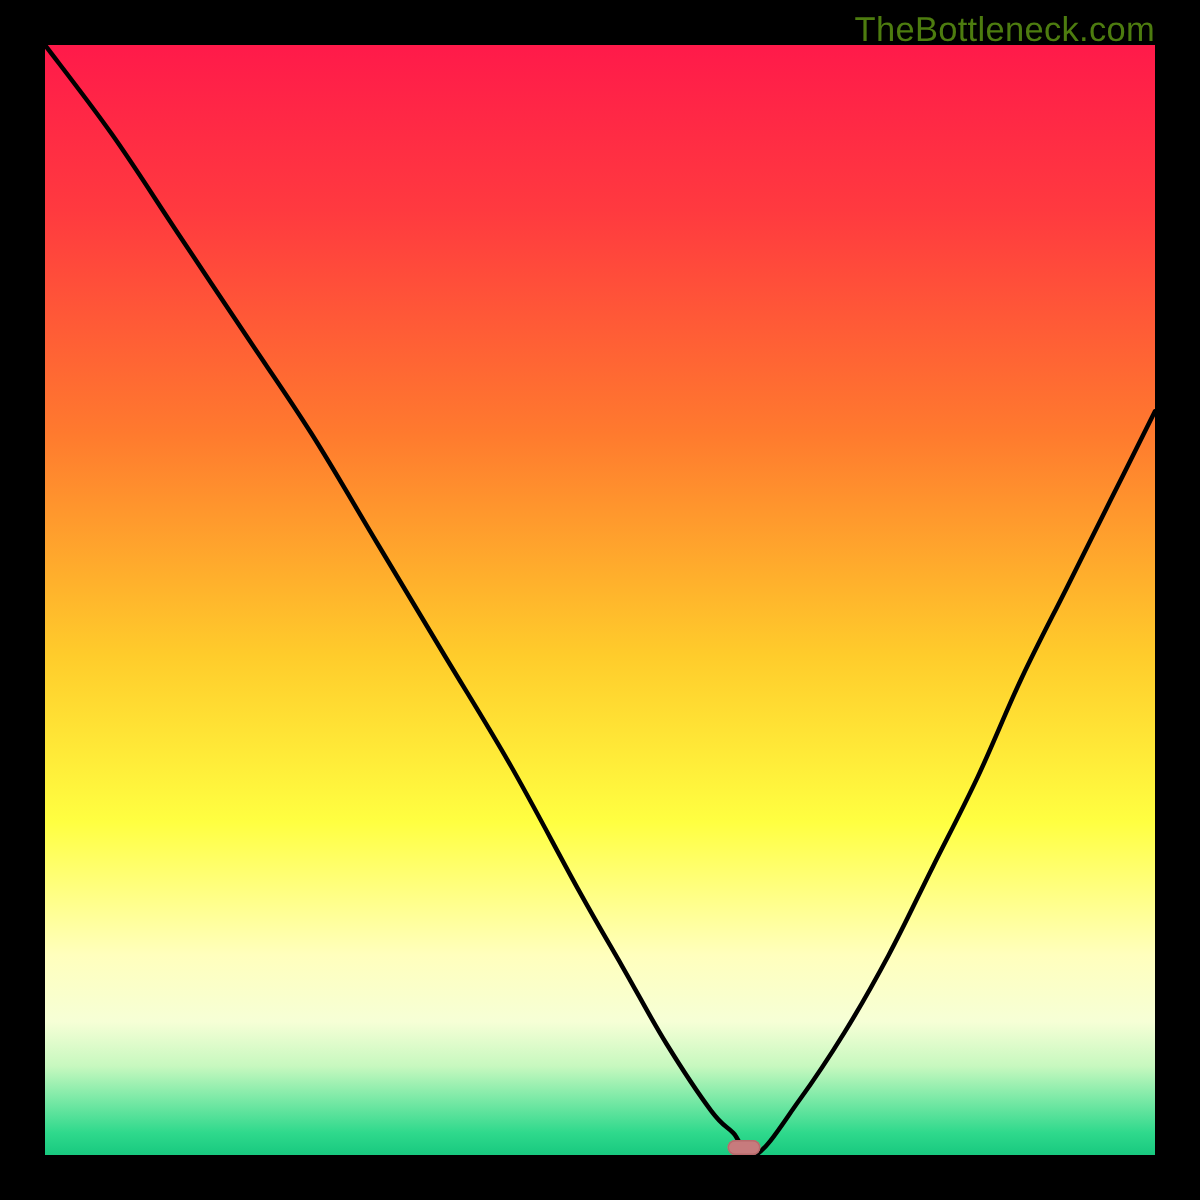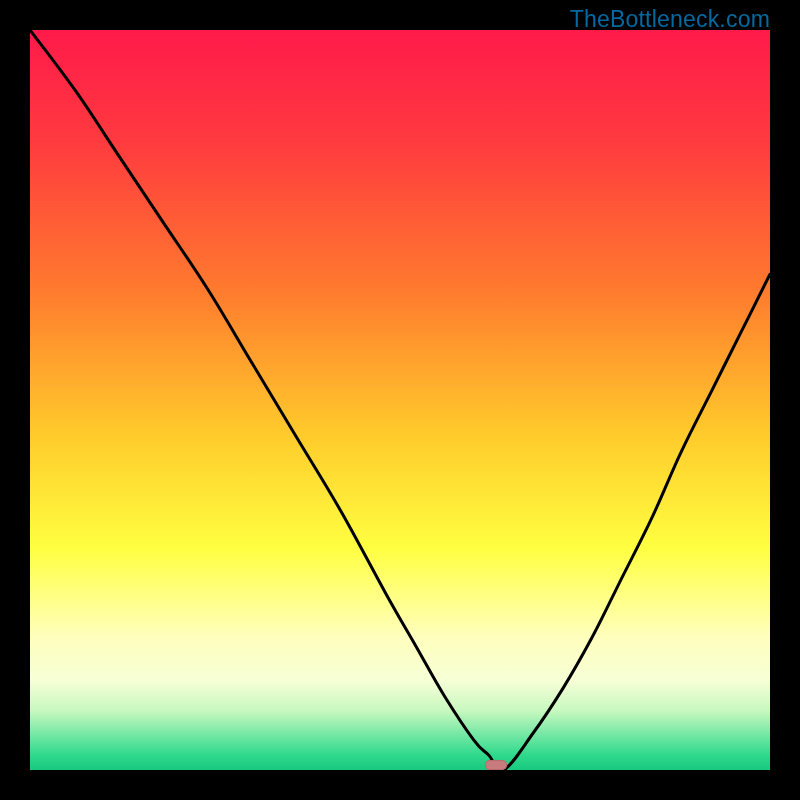--- a/index.html
+++ b/index.html
@@ -36,21 +36,21 @@
   .curve-svg {
     position: absolute;
     inset: 0;
     width: 100%;
     height: 100%;
   }
   .watermark {
     position: absolute;
     top: 6px;
     right: 30px;
-    color: #0369a1;
+    color: #4d7c0f;
     font-size: 23px;
     font-weight: 500;
     letter-spacing: 0.2px;
   }
 </style>
 </head>
 <body>
 
 <div class="frame">
 

